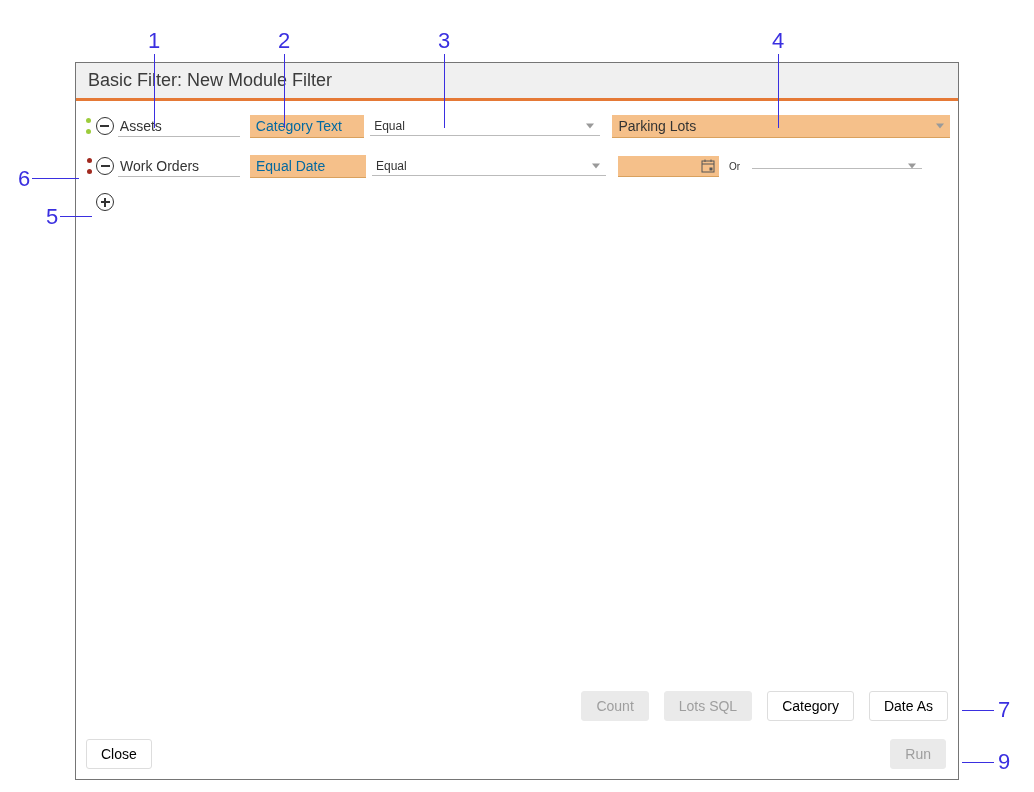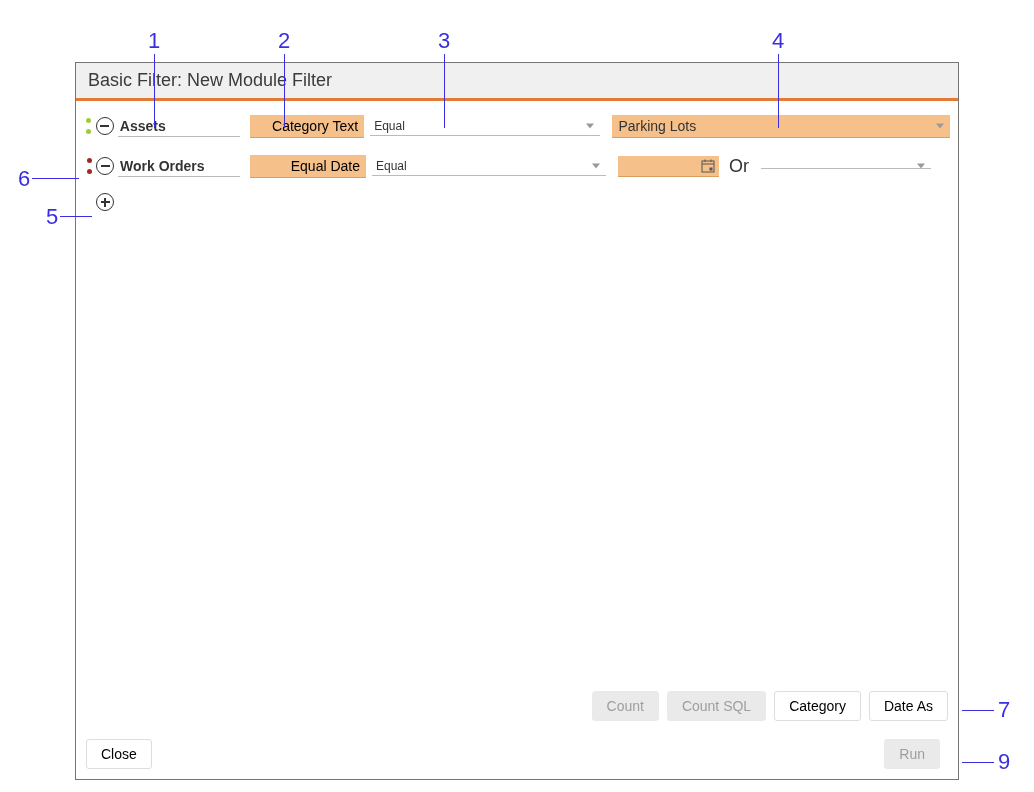--- a/index.html
+++ b/index.html
@@ -71,32 +71,30 @@
 
 .module-input {
   width: 122px;
   border: none;
   border-bottom: 1px solid #bbb;
   font-size: 14px;
   color: #333;
   padding: 2px 2px;
   background: transparent;
   margin-right: 10px;
-  font-weight: bold;
 }
 .field-select {
   width: 116px;
   background: #f5c08a;
   border: none;
   border-bottom: 1px solid #d9a15e;
   font-size: 14px;
-  color: #000000;
+  color: #0369a1;
   padding: 3px 6px;
   margin-right: 6px;
-  text-align: right;
 }
 .operator-select {
   width: 234px;
   border: none;
   border-bottom: 1px solid #bbb;
   background: #fff;
   font-size: 12px;
   color: #333;
   padding: 2px 4px;
   margin-right: 12px;
@@ -119,21 +117,21 @@
   border-bottom: 1px solid #d9a15e;
   padding: 3px 4px;
   display: flex;
   align-items: center;
   justify-content: flex-end;
   margin-right: 10px;
 }
 .cal-icon { width: 14px; height: 14px; }
 .cal-icon svg { display:block; }
 .or-label {
-  font-size: 18px;
+  font-size: 10px;
   color: #333;
   margin-right: 12px;
 }
 .or-select {
   width: 170px;
   border: none;
   border-bottom: 1px solid #bbb;
   background: #fff;
   padding: 2px 4px;
   position: relative;
@@ -154,41 +152,41 @@
   display: flex;
   align-items: center;
   margin-left: 12px;
 }
 
 .button-row {
   position: absolute;
   bottom: 58px;
   right: 10px;
   display: flex;
-  gap: 8px;
+  gap: 15px;
 }
 .btn {
   padding: 6px 14px;
   font-size: 14px;
   border: 1px solid #ddd;
   border-radius: 3px;
   background: #fff;
   cursor: pointer;
 }
 .btn.disabled {
   background: #eaeaea;
   color: #9e9e9e;
   border-color: #eaeaea;
   cursor: default;
 }
 .bottom-row {
   position: absolute;
   bottom: 10px;
   left: 10px;
-  right: 18px;
+  right: 12px;
   display: flex;
   justify-content: space-between;
 }
 
 .callout-num {
   position: absolute;
   color: #3a2fe0;
   font-size: 22px;
   font-family: "Segoe UI", Arial, sans-serif;
 }
@@ -256,21 +254,21 @@
         <div class="dropdown-caret"></div>
       </div>
     </div>
 
     <div class="add-row">
       <div class="add-btn"></div>
     </div>
 
     <div class="button-row">
       <button class="btn disabled">Count</button>
-      <button class="btn disabled">Count SQL</button>
+      <button class="btn disabled">Lots SQL</button>
       <button class="btn">Category</button>
       <button class="btn">Date As</button>
     </div>
 
     <div class="bottom-row">
       <button class="btn">Close</button>
       <button class="btn disabled">Run</button>
     </div>
 
   </div>

